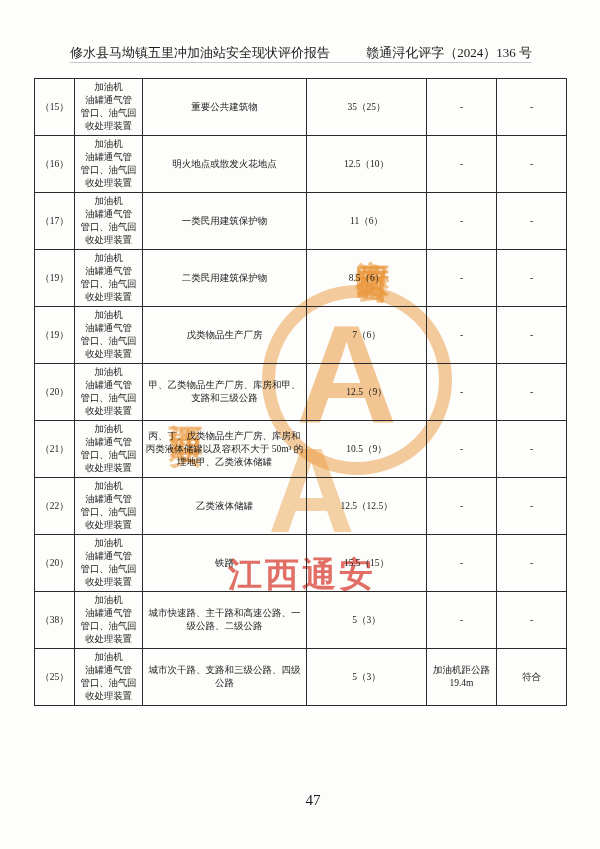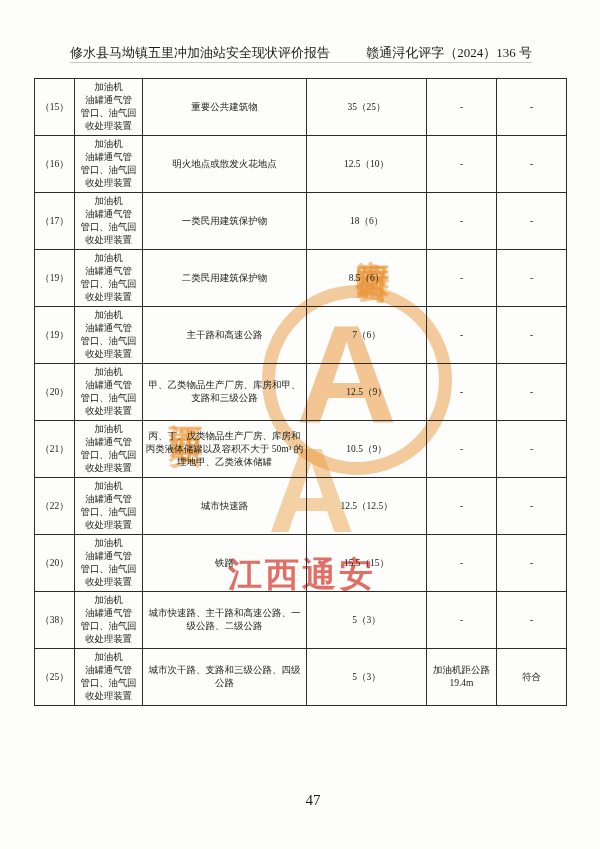--- a/index.html
+++ b/index.html
@@ -220,36 +220,36 @@
             <td class="cell-item">加油机<br>油罐通气管<br>管口、油气回<br>收处理装置</td>
             <td class="cell-obj">明火地点或散发火花地点</td>
             <td class="cell-std">12.5（10）</td>
             <td class="cell-act">-</td>
             <td class="cell-res">-</td>
           </tr>
           <tr>
             <td class="cell-idx">（17）</td>
             <td class="cell-item">加油机<br>油罐通气管<br>管口、油气回<br>收处理装置</td>
             <td class="cell-obj">一类民用建筑保护物</td>
-            <td class="cell-std">18（6）</td>
+            <td class="cell-std">11（6）</td>
             <td class="cell-act">-</td>
             <td class="cell-res">-</td>
           </tr>
           <tr>
             <td class="cell-idx">（19）</td>
             <td class="cell-item">加油机<br>油罐通气管<br>管口、油气回<br>收处理装置</td>
             <td class="cell-obj">二类民用建筑保护物</td>
             <td class="cell-std">8.5（6）</td>
             <td class="cell-act">-</td>
             <td class="cell-res">-</td>
           </tr>
           <tr>
             <td class="cell-idx">（19）</td>
             <td class="cell-item">加油机<br>油罐通气管<br>管口、油气回<br>收处理装置</td>
-            <td class="cell-obj">主干路和高速公路</td>
+            <td class="cell-obj">戊类物品生产厂房</td>
             <td class="cell-std">7（6）</td>
             <td class="cell-act">-</td>
             <td class="cell-res">-</td>
           </tr>
           <tr>
             <td class="cell-idx">（20）</td>
             <td class="cell-item">加油机<br>油罐通气管<br>管口、油气回<br>收处理装置</td>
             <td class="cell-obj">甲、乙类物品生产厂房、库房和甲、支路和三级公路</td>
             <td class="cell-std">12.5（9）</td>
             <td class="cell-act">-</td>
@@ -259,21 +259,21 @@
             <td class="cell-idx">（21）</td>
             <td class="cell-item">加油机<br>油罐通气管<br>管口、油气回<br>收处理装置</td>
             <td class="cell-obj">丙、丁、戊类物品生产厂房、库房和丙类液体储罐以及容积不大于 50m³ 的埋地甲、乙类液体储罐</td>
             <td class="cell-std">10.5（9）</td>
             <td class="cell-act">-</td>
             <td class="cell-res">-</td>
           </tr>
           <tr>
             <td class="cell-idx">（22）</td>
             <td class="cell-item">加油机<br>油罐通气管<br>管口、油气回<br>收处理装置</td>
-            <td class="cell-obj">城市快速路</td>
+            <td class="cell-obj">乙类液体储罐</td>
             <td class="cell-std">12.5（12.5）</td>
             <td class="cell-act">-</td>
             <td class="cell-res">-</td>
           </tr>
           <tr>
             <td class="cell-idx">（20）</td>
             <td class="cell-item">加油机<br>油罐通气管<br>管口、油气回<br>收处理装置</td>
             <td class="cell-obj">铁路</td>
             <td class="cell-std">15.5（15）</td>
             <td class="cell-act">-</td>

